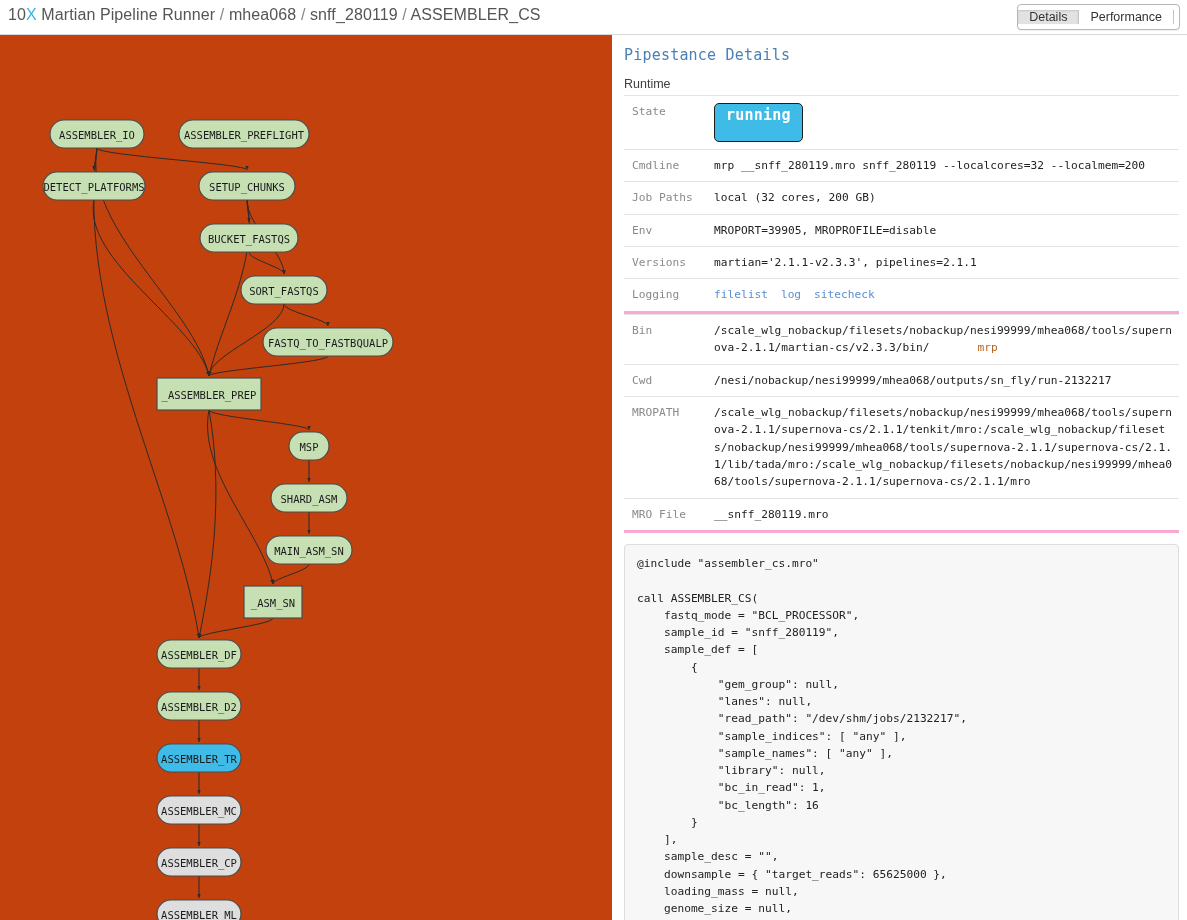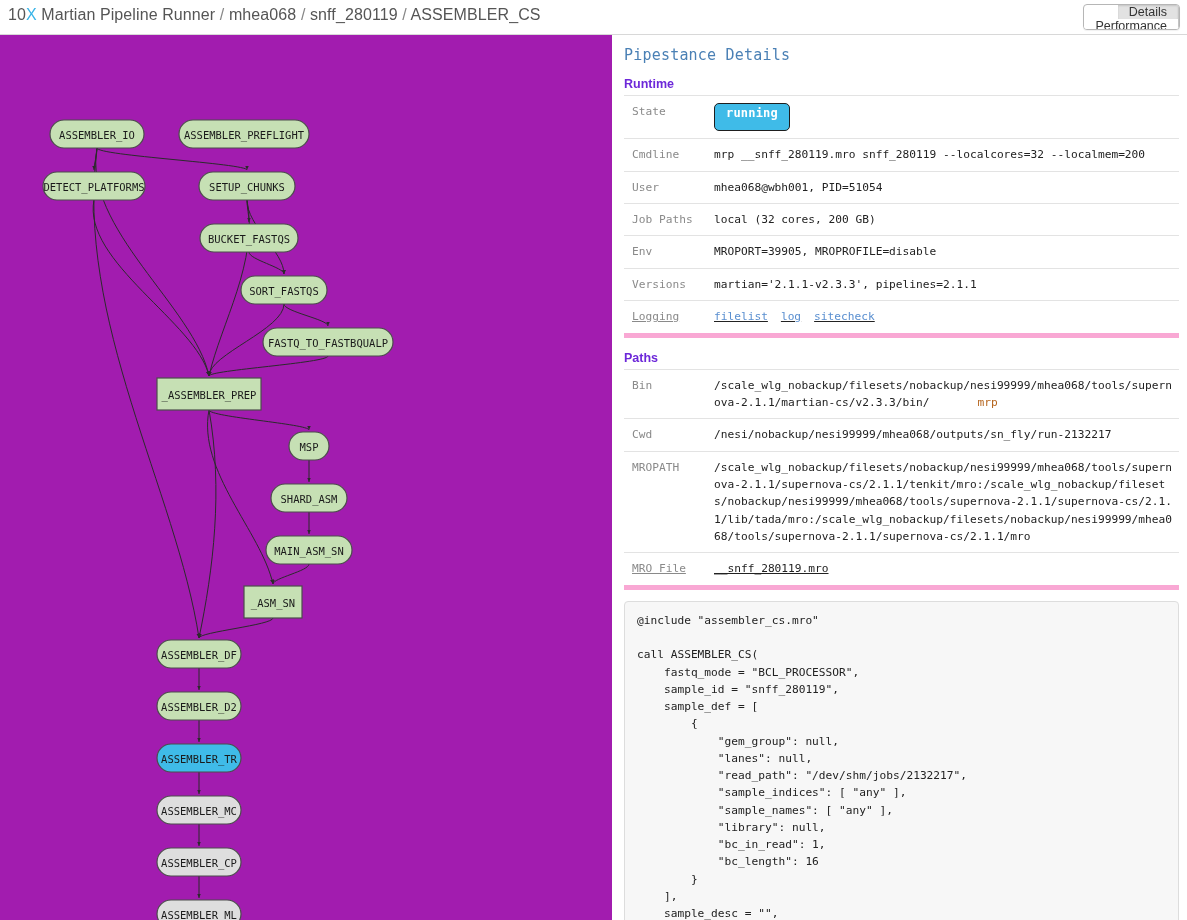--- a/index.html
+++ b/index.html
@@ -22,85 +22,84 @@
     position: absolute; left: 8px; top: 6px;
     font-size: 16px; color: #555; white-space: nowrap;
     letter-spacing: 0.1px;
   }
   .brand .ten { color: #555; }
   .brand .x { color: #38b4e8; }
   .brand .sep { color: #888; }
 
   .tabs {
     position: absolute; right: 7px; top: 4px;
-    display: flex; align-items: flex-end;
+    display: flex; align-items: center;
     border: 1px solid #b6b6b6; border-radius: 4px;
     overflow: hidden; background: #fff;
     box-shadow: 0 1px 1px rgba(0,0,0,.06);
     height: 26px;
-    flex-direction: column;
   }
   .tab {
     display: flex; align-items: center; justify-content: center;
     padding: 0 11px; font-size: 12.5px; color: #333;
     background: #fff; cursor: pointer; user-select: none;
     border-right: 1px solid #c4c4c4;
   }
   .tab:last-child { border-right: none; }
   .tab.active { background: #e2e2e2; box-shadow: inset 0 1px 2px rgba(0,0,0,.13); }
   .tab-edge {
     width: 5px; background: #aee0f5;
   }
 
   
   .graph-pane {
     position: absolute; left: 0; top: 35px;
-    width: 612px; height: 885px; overflow: hidden; background: #a21caf;
+    width: 612px; height: 885px; overflow: hidden; background: #c2410c;
   }
   .graph-pane svg { display: block; }
 
   
   .details-pane {
     position: absolute; left: 618px; top: 35px;
     width: 569px; height: 885px; overflow: hidden; background: #fff;
     padding: 0 8px 0 6px;
   }
   h1.panel-title {
     margin: 11px 0 10px 0;
     font-family: "DejaVu Sans Mono", monospace;
     font-size: 15px; font-weight: normal; color: #4a80b5;
     letter-spacing: 0.2px;
   }
   h2.section {
     margin: 13px 0 4px 0;
-    font-size: 12.5px; font-weight: bold; color: #6d28d9;
+    font-size: 12.5px; font-weight: normal; color: #404040;
   }
   table.kv {
     width: 100%; border-collapse: collapse;
     table-layout: fixed;
   }
   table.kv td {
     border-top: 1px solid #e3e3e3;
     padding: 7px 6px 7px 8px;
     vertical-align: top;
     font-family: "DejaVu Sans Mono", monospace;
     font-size: 11.2px; line-height: 1.55;
   }
   table.kv tr:first-child td { border-top: 1px solid #e3e3e3; }
   table.kv td.k { width: 82px; color: #8a8a8a; white-space: nowrap; }
   table.kv td.v { color: #222; word-break: break-all; }
-  table.kv tr:last-child td { border-bottom: 5px solid #f9a8d4; text-decoration: underline; }
+  table.kv tr:last-child td { border-bottom: 3px solid #f9a8d4; }
 
   .badge {
     display: inline-block;
     background: #3fbbe8; color: #ffffff;
     border: 1px solid #1e1e1e; border-radius: 5px;
     font-family: "DejaVu Sans Mono", monospace;
-    font-size: 12px; font-weight: bold;
-    padding: 2px 11px 10px 11px; line-height: 1.2;
+    font-size: 15px; font-weight: bold;
+    padding: 2px 11px 17px 11px; line-height: 1.2;
     letter-spacing: .2px;
   }
   a.link {
     color: #5a8fd0; text-decoration: none; cursor: pointer;
     margin-right: 13px;
   }
   a.link:last-child { margin-right: 0; text-align: right; }
   .hl { color: #b5651d; padding-left: 48px; }
 
   pre.mro {
@@ -266,43 +265,38 @@
       <tbody id="runtime-body">
           <tr>
             <td class="k">State</td>
             <td class="v"><span class="badge">running</span></td>
           </tr>
           <tr>
             <td class="k">Cmdline</td>
             <td class="v">mrp __snff_280119.mro snff_280119 --localcores=32 --localmem=200</td>
           </tr>
           <tr>
-            <td class="k">User</td>
-            <td class="v">mhea068@wbh001, PID=51054</td>
-          </tr>
-          <tr>
             <td class="k">Job Paths</td>
             <td class="v">local (32 cores, 200 GB)</td>
           </tr>
           <tr>
             <td class="k">Env</td>
             <td class="v">MROPORT=39905, MROPROFILE=disable</td>
           </tr>
           <tr>
             <td class="k">Versions</td>
             <td class="v">martian='2.1.1-v2.3.3', pipelines=2.1.1</td>
           </tr>
           <tr>
             <td class="k">Logging</td>
             <td class="v"><a class="link">filelist</a><a class="link">log</a><a class="link">sitecheck</a></td>
           </tr>
         </tbody>
     </table>
 
-    <h2 class="section">Paths</h2>
     <table class="kv">
       <tbody id="paths-body">
           <tr>
             <td class="k">Bin</td>
             <td class="v">/scale_wlg_nobackup/filesets/nobackup/nesi99999/mhea068/tools/supernova-2.1.1/martian-cs/v2.3.3/bin/<span class="hl">mrp</span></td>
           </tr>
           <tr>
             <td class="k">Cwd</td>
             <td class="v">/nesi/nobackup/nesi99999/mhea068/outputs/sn_fly/run-2132217</td>
           </tr>

